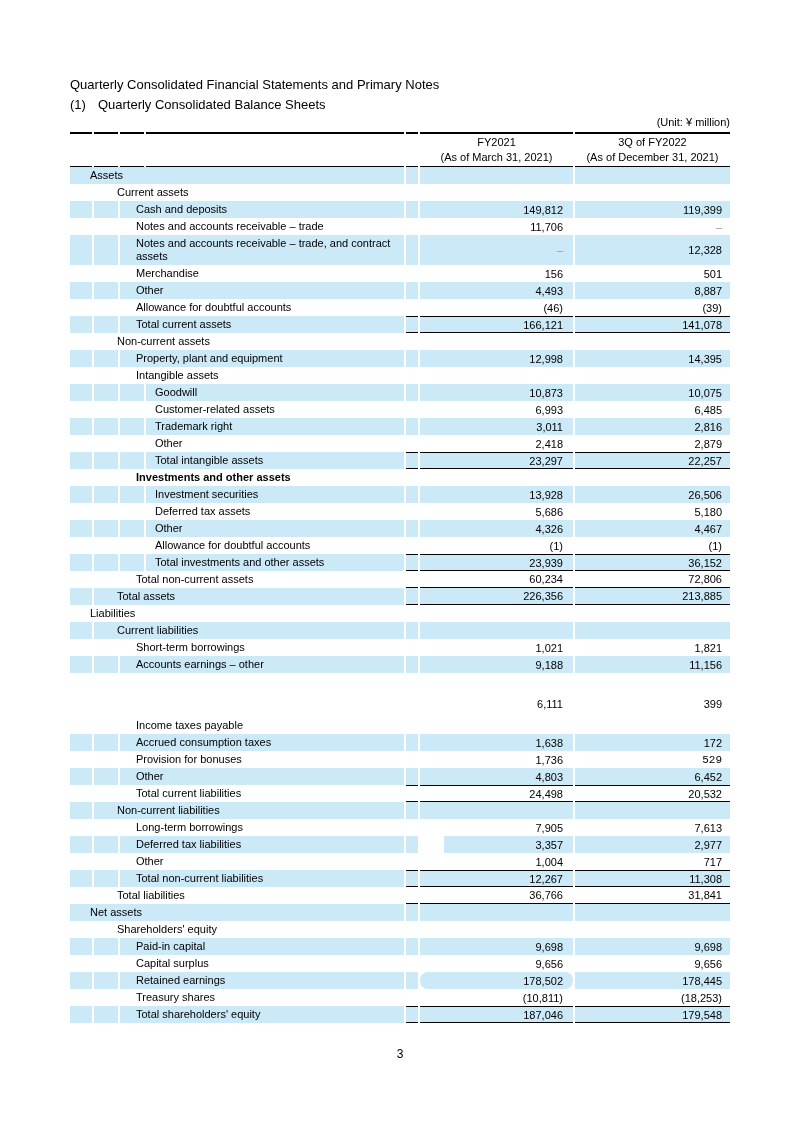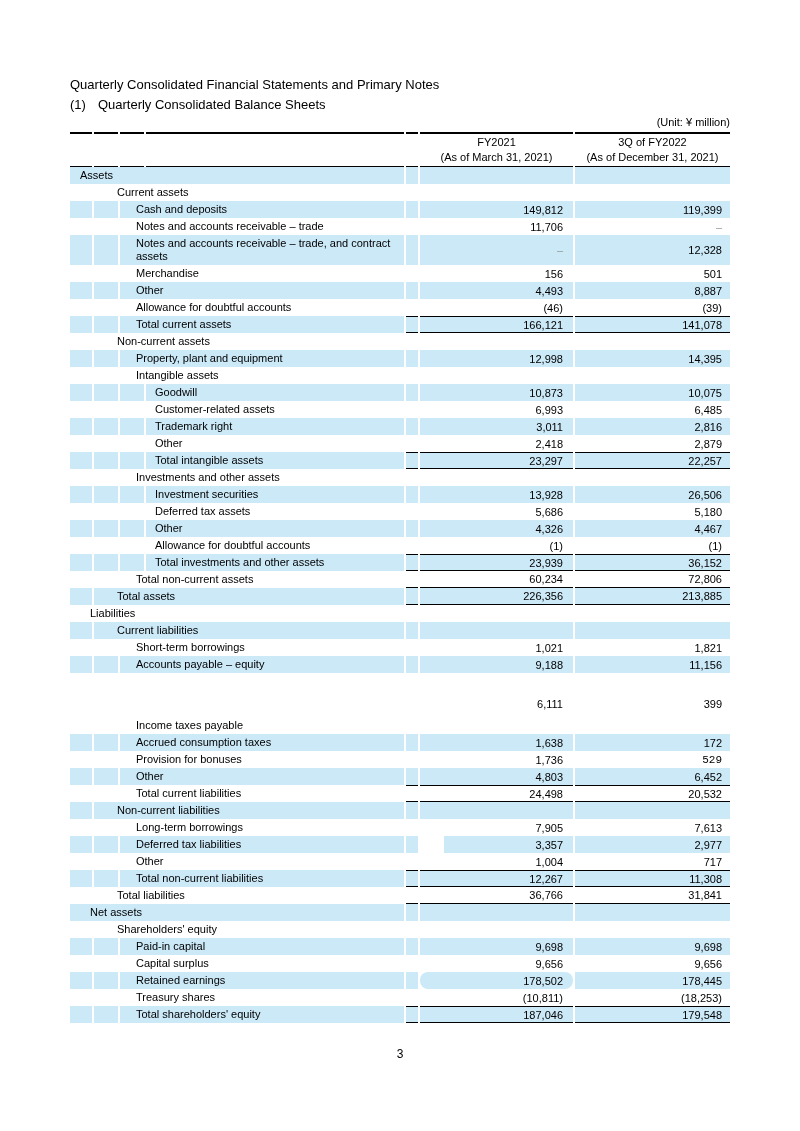--- a/index.html
+++ b/index.html
@@ -73,21 +73,21 @@
         <div>FY2021</div>
         <div>(As of March 31, 2021)</div>
       </div>
       <div class="colhead">
         <div>3Q of FY2022</div>
         <div>(As of December 31, 2021)</div>
       </div>
     </div>
     <div id="table-body">
         <div class="grid-row trow alt">
-          <div class="cell-label ind0" style="grid-column: 1 / 5; padding-left: 10px;">Assets</div>
+          <div class="cell-label ind0" style="grid-column: 1 / 5;">Assets</div>
           <div class="" style="grid-column: 5;"></div>
           <div class="cell-num v1" style="grid-column: 6;"></div>
           <div class="cell-num v2" style="grid-column: 7;"></div>
         </div>
         <div class="grid-row trow">
           <div style="grid-column: 1;"></div>
           <div class="cell-label ind1" style="grid-column: 2 / 5;">Current assets</div>
           <div class="" style="grid-column: 5;"></div>
           <div class="cell-num v1" style="grid-column: 6;"></div>
           <div class="cell-num v2" style="grid-column: 7;"></div>
@@ -212,21 +212,21 @@
           <div style="grid-column: 2;"></div>
           <div style="grid-column: 3;"></div>
           <div class="cell-label ind3" style="grid-column: 4 / 5;">Total intangible assets</div>
           <div class="rt rb" style="grid-column: 5;"></div>
           <div class="cell-num v1 rt rb" style="grid-column: 6;">23,297</div>
           <div class="cell-num v2 rt rb" style="grid-column: 7;">22,257</div>
         </div>
         <div class="grid-row trow">
           <div style="grid-column: 1;"></div>
           <div style="grid-column: 2;"></div>
-          <div class="cell-label ind2" style="grid-column: 3 / 5;">Investments and other assets</div>
+          <div class="cell-label ind2" style="grid-column: 3 / 5; font-weight: bold;">Investments and other assets</div>
           <div class="" style="grid-column: 5;"></div>
           <div class="cell-num v1" style="grid-column: 6;"></div>
           <div class="cell-num v2" style="grid-column: 7;"></div>
         </div>
         <div class="grid-row trow alt">
           <div style="grid-column: 1;"></div>
           <div style="grid-column: 2;"></div>
           <div style="grid-column: 3;"></div>
           <div class="cell-label ind3" style="grid-column: 4 / 5;">Investment securities</div>
           <div class="" style="grid-column: 5;"></div>
@@ -301,21 +301,21 @@
           <div style="grid-column: 1;"></div>
           <div style="grid-column: 2;"></div>
           <div class="cell-label ind2" style="grid-column: 3 / 5;">Short-term borrowings</div>
           <div class="" style="grid-column: 5;"></div>
           <div class="cell-num v1" style="grid-column: 6;">1,021</div>
           <div class="cell-num v2" style="grid-column: 7;">1,821</div>
         </div>
         <div class="grid-row trow alt">
           <div style="grid-column: 1;"></div>
           <div style="grid-column: 2;"></div>
-          <div class="cell-label ind2" style="grid-column: 3 / 5;">Accounts payable – equity</div>
+          <div class="cell-label ind2" style="grid-column: 3 / 5;">Accounts earnings – other</div>
           <div class="" style="grid-column: 5;"></div>
           <div class="cell-num v1" style="grid-column: 6;">9,188</div>
           <div class="cell-num v2" style="grid-column: 7;">11,156</div>
         </div>
         <div class="grid-row trow">
           <div style="grid-column: 1;"></div>
           <div style="grid-column: 2;"></div>
           <div class="cell-label ind2" style="grid-column: 3 / 5; margin-top: 44px;">Income taxes payable</div>
           <div class="" style="grid-column: 5;"></div>
           <div class="cell-num v1" style="grid-column: 6;">6,111</div>

